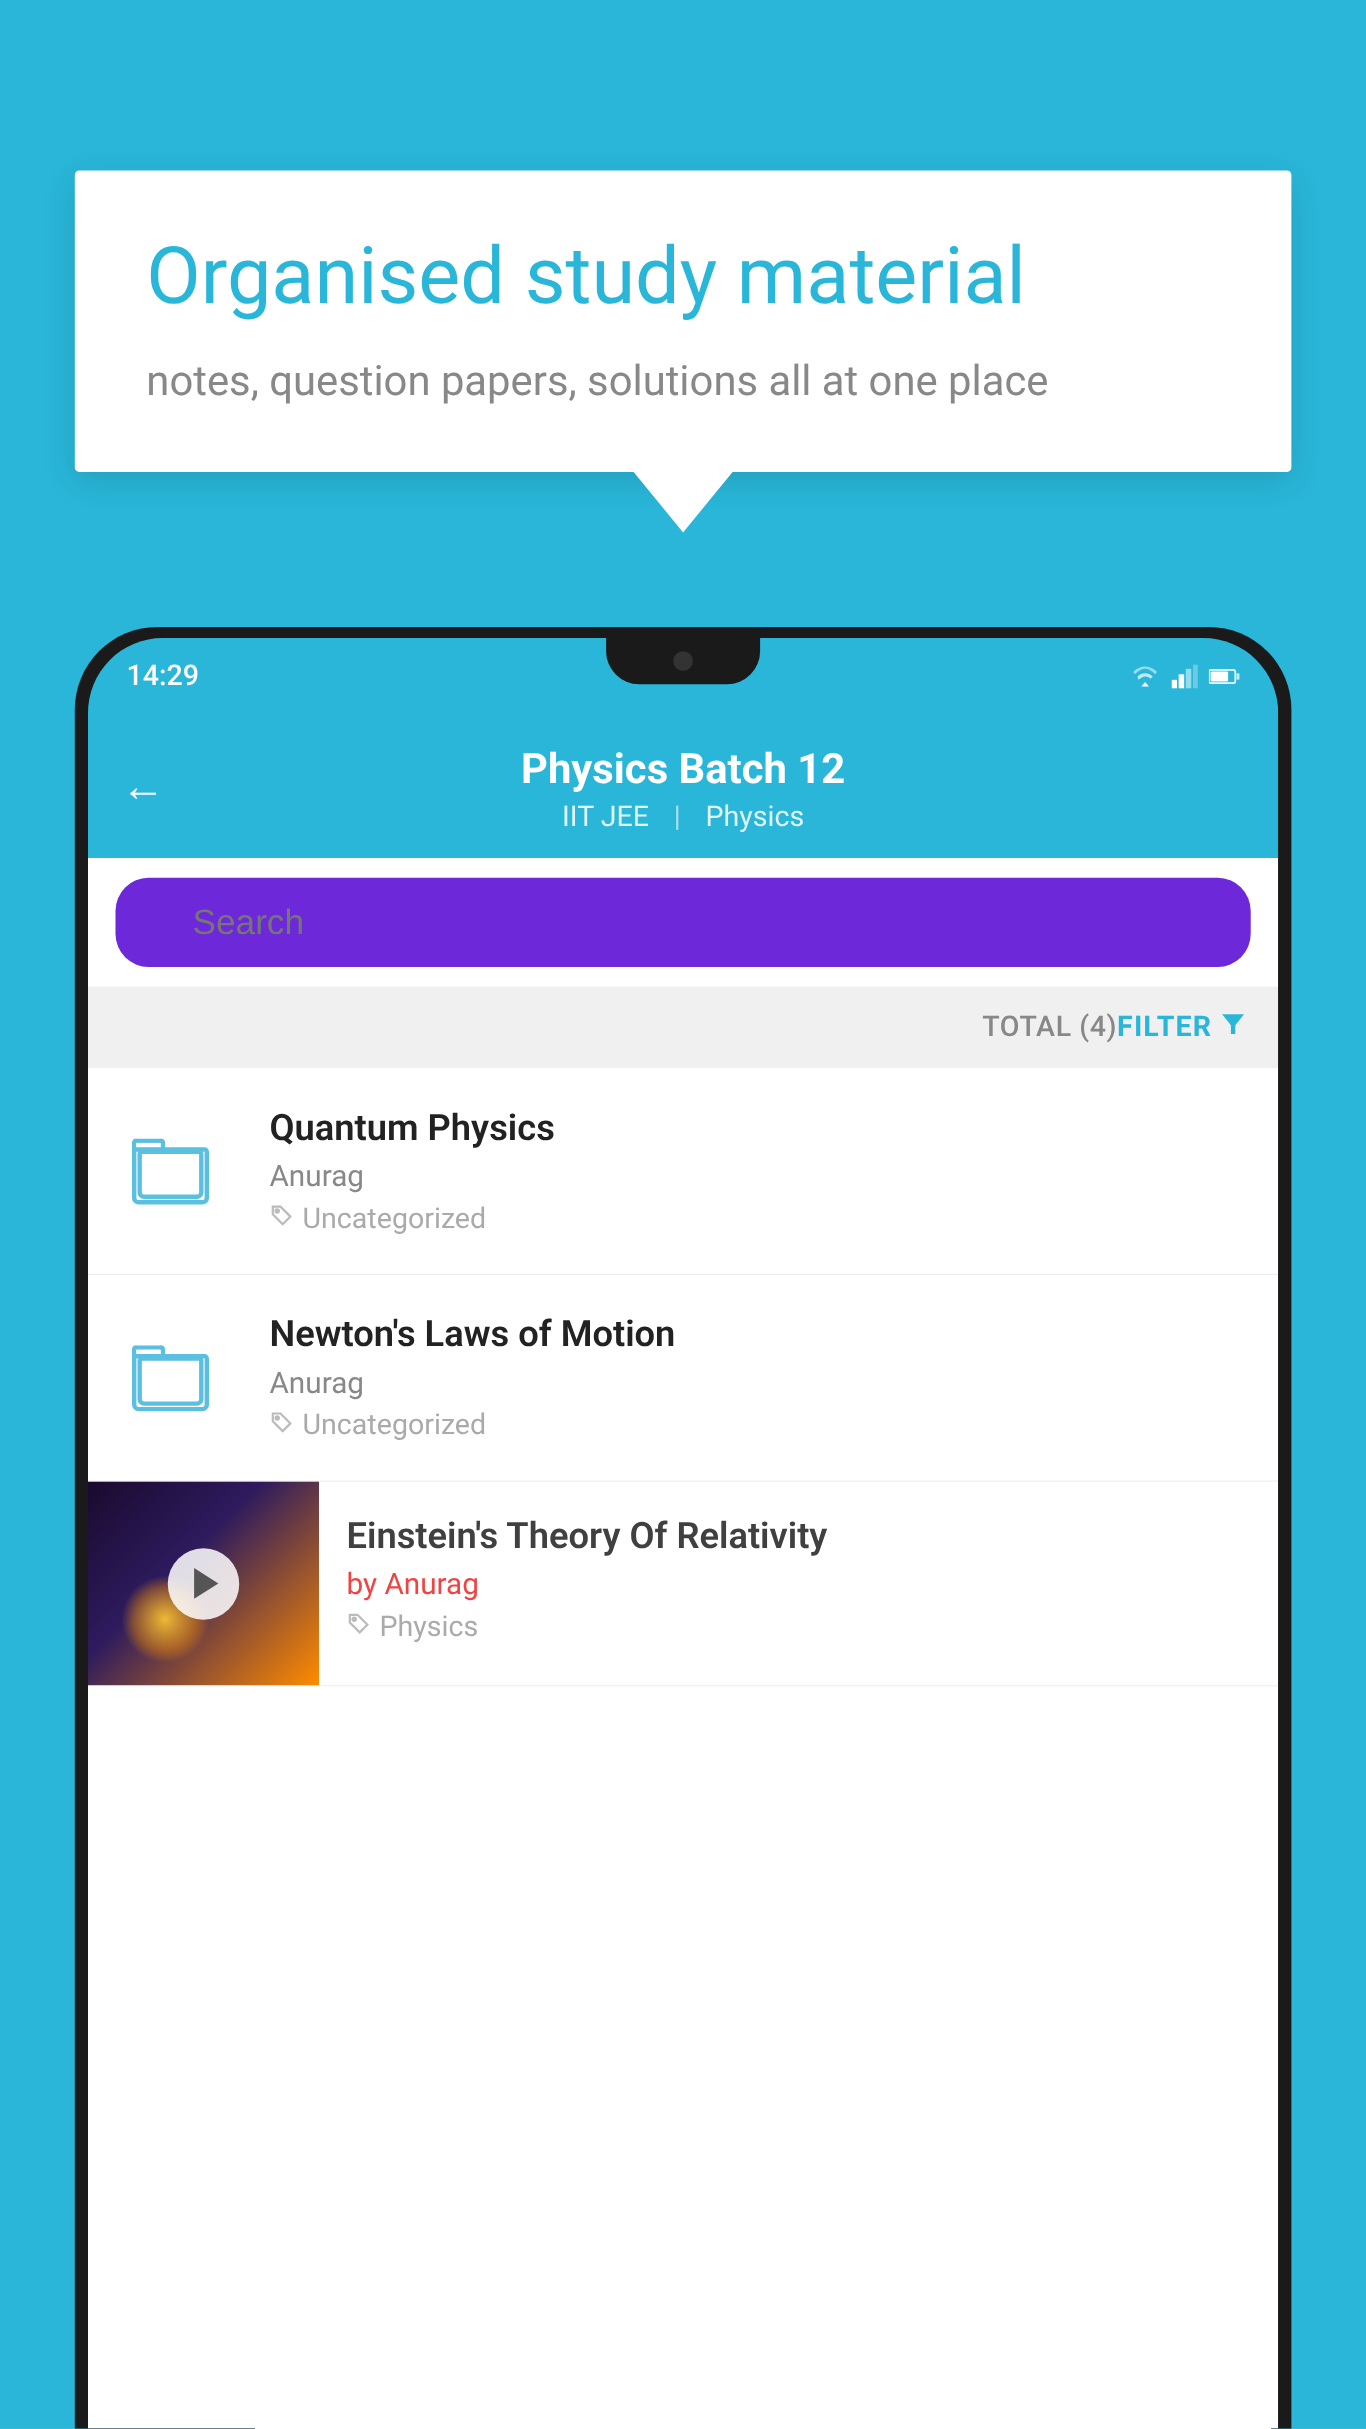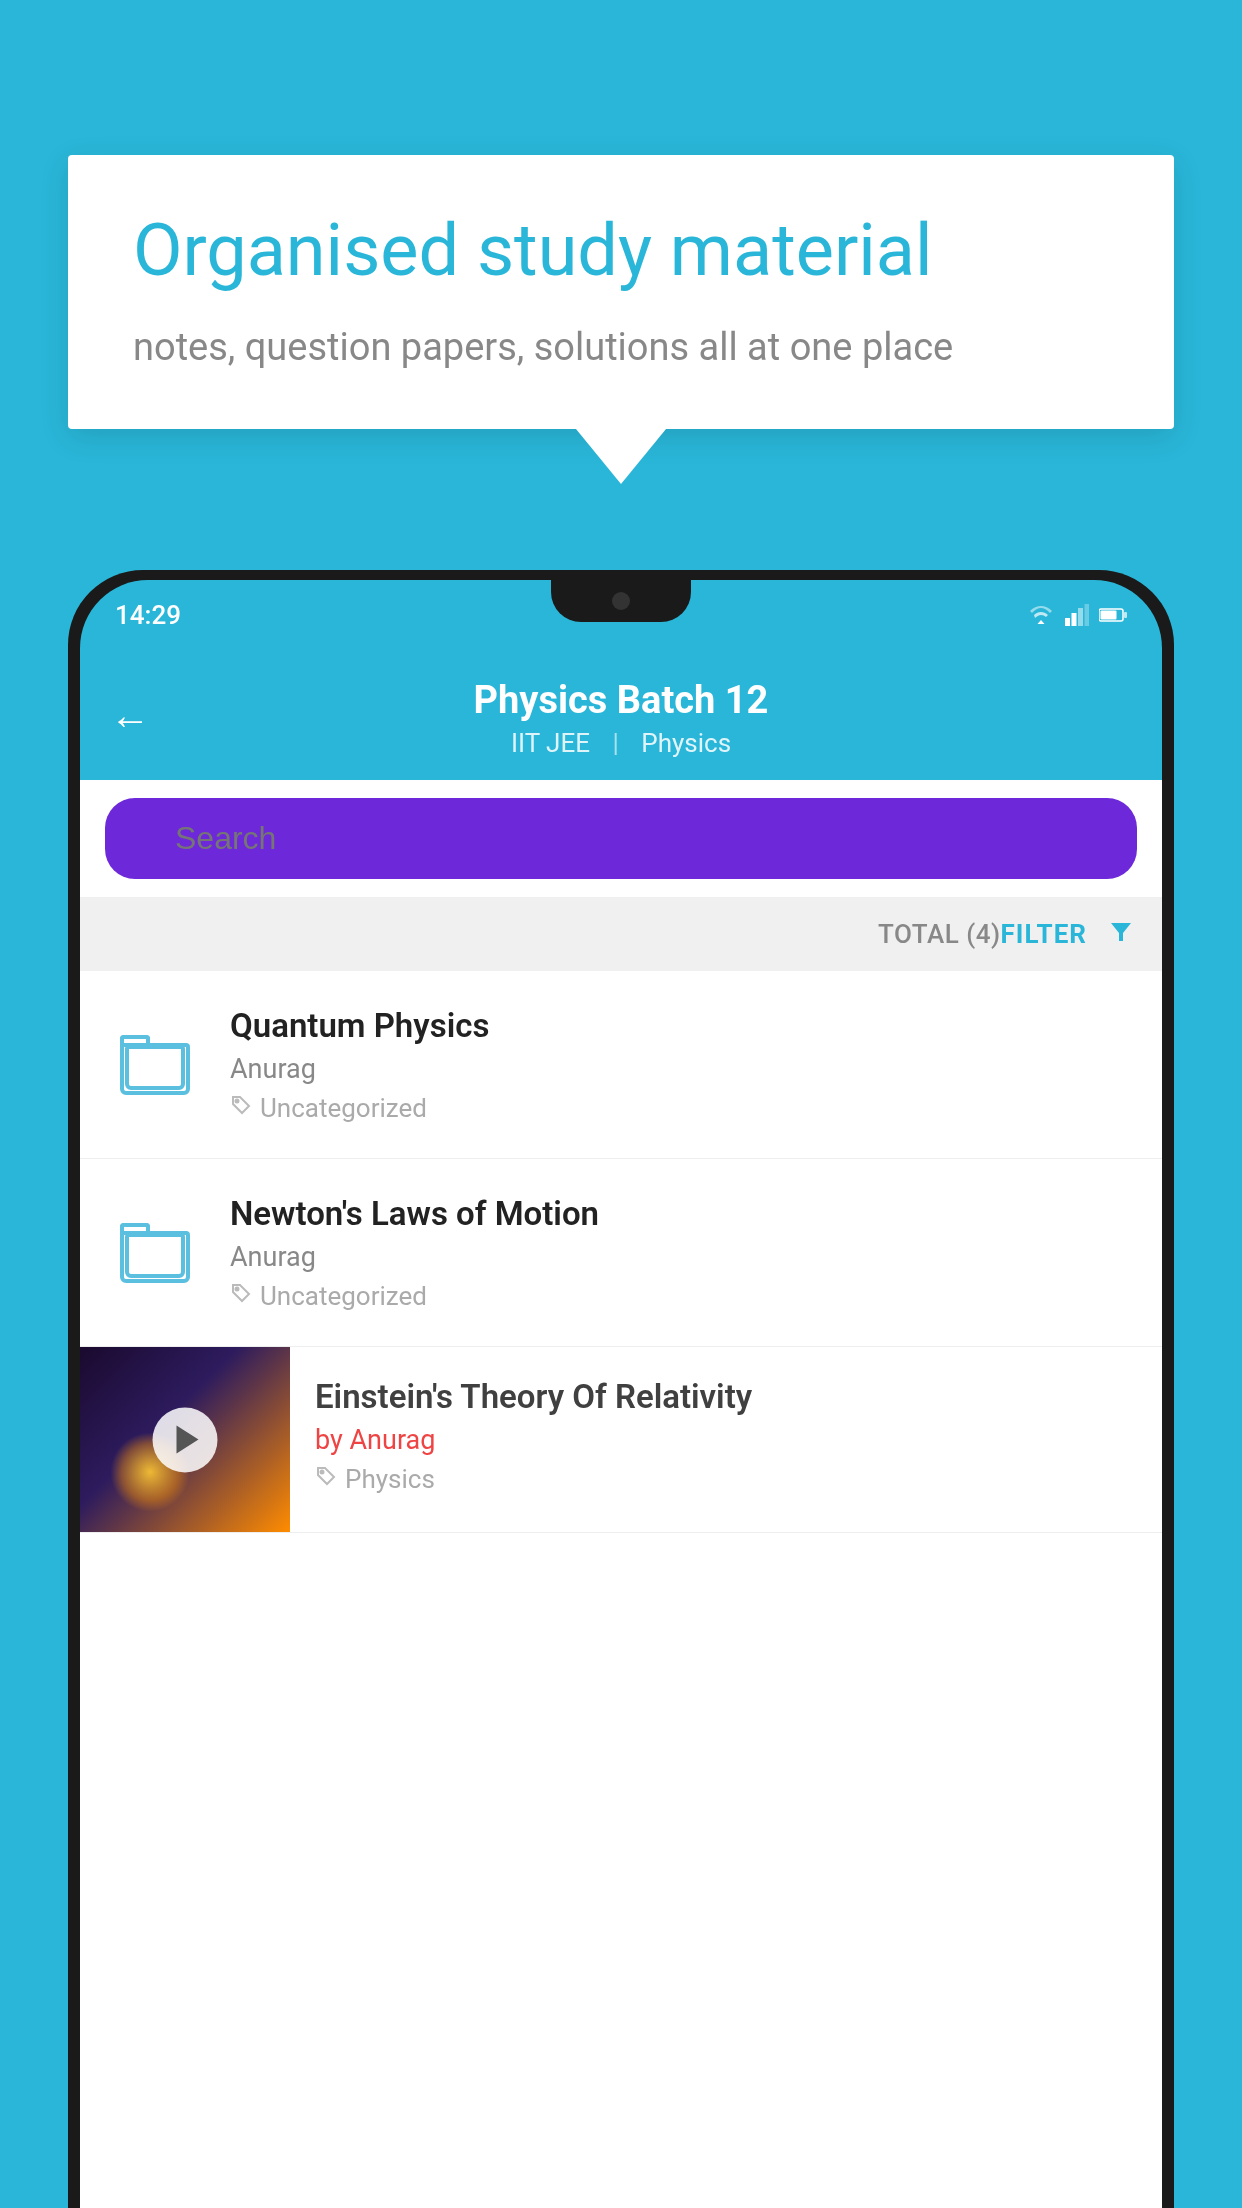--- a/index.html
+++ b/index.html
@@ -231,41 +231,41 @@
       letter-spacing: 0.5px;
     }
 
     .filter-button {
       color: #29b6d8;
       font-size: 26px;
       font-weight: 700;
       letter-spacing: 1px;
       display: flex;
       align-items: center;
-      gap: 23px;
+      gap: 8px;
       cursor: pointer;
     }
 
     .filter-funnel {
       color: #29b6d8;
       font-size: 26px;
     }
 
     
     .content-area {
       background: white;
     }
 
     
     .list-item {
       display: flex;
       align-items: center;
       padding: 35px 30px;
       border-bottom: 1px solid #eee;
-      gap: 30px;
+      gap: 45px;
     }
 
     .item-icon {
       width: 90px;
       min-width: 90px;
       display: flex;
       align-items: center;
       justify-content: center;
     }
 

